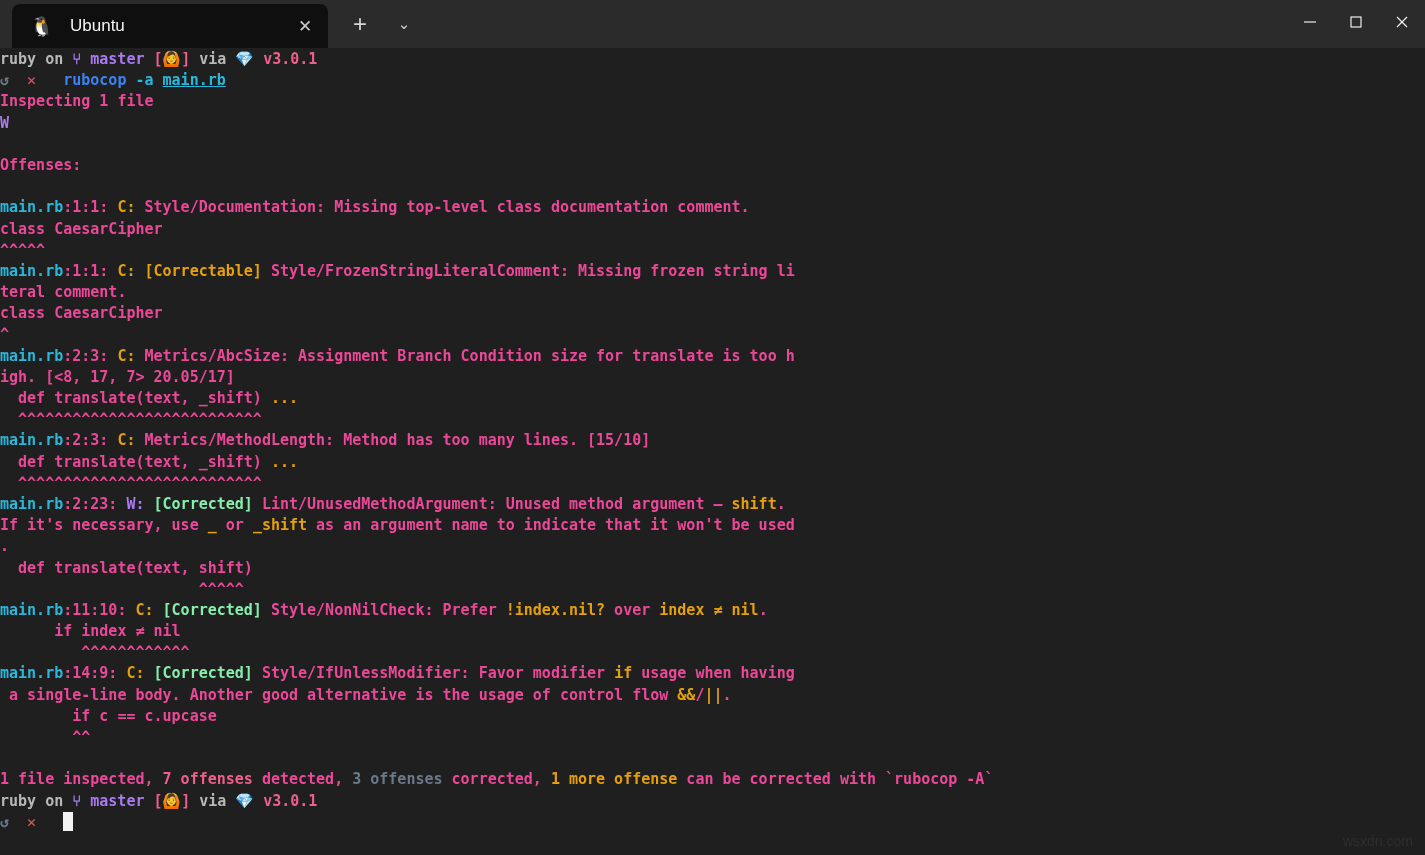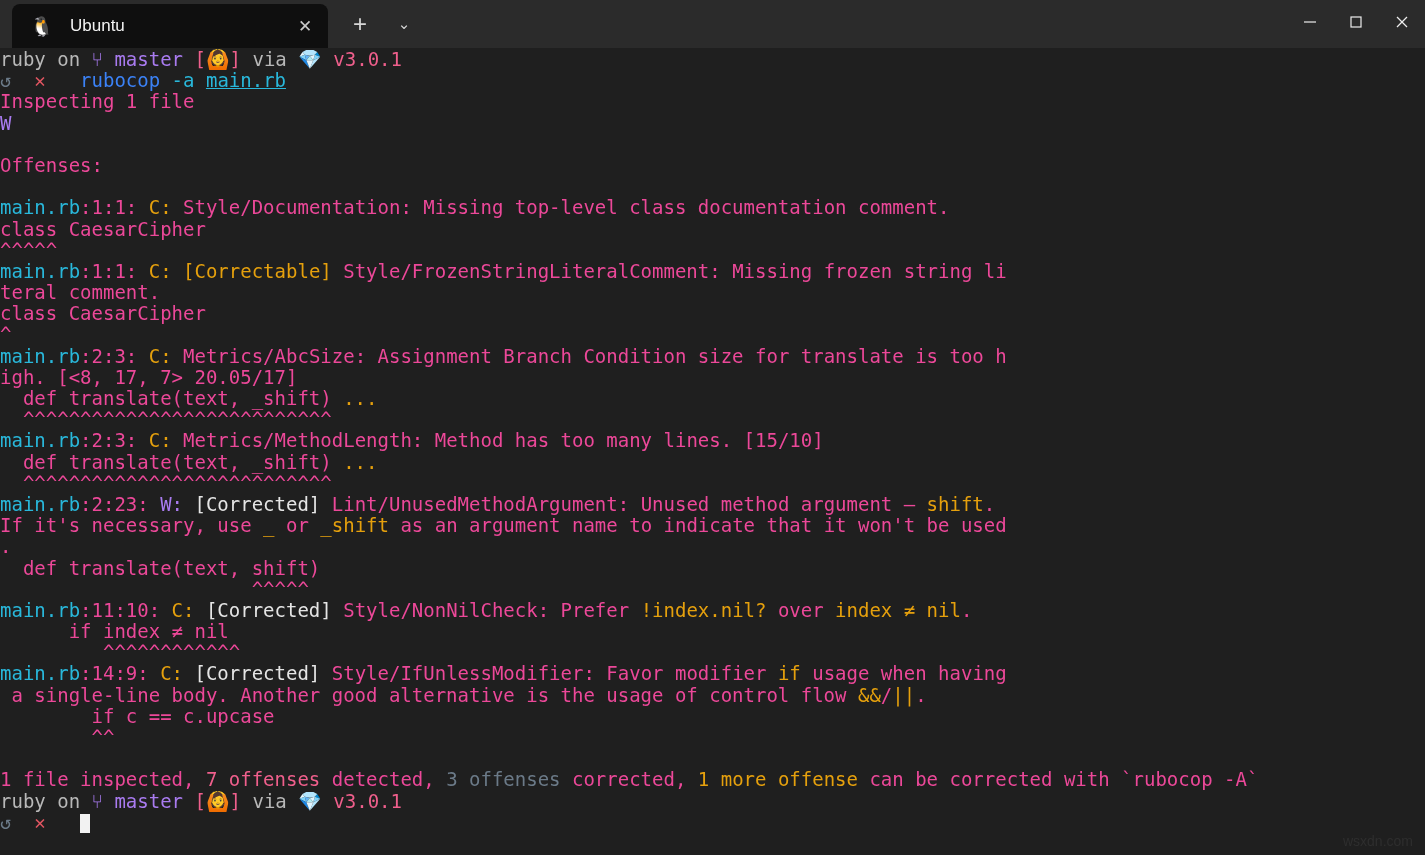--- a/index.html
+++ b/index.html
@@ -100,36 +100,37 @@
   
   .term {
     background: #1f1f1f;
     height: 807px;
     padding: 0 0 0 0;
     position: relative;
     overflow: hidden;
   }
   .screen {
     font-family: "DejaVu Sans Mono", monospace;
-    font-size: 19px;
+    font-size: 15px;
     line-height: 21.2px;
     color: #cccccc;
     white-space: pre;
     padding-top: 1px;
     letter-spacing: 0px;
+    font-weight: bold;
   }
   .line { height: 21.2px; }
   .blank { height: 21.2px; }
 
   
   .c-white  { color: #ec4899; }
   .c-cyan   { color: #29b8db; }
   .c-blue   { color: #3b82f6; }
   .c-orange { color: #e5a00d; }
-  .c-green  { color: #e5e5e5; }
+  .c-green  { color: #86efac; }
   .c-red    { color: #e05561; }
   .c-pink   { color: #ef5f8c; }
   .c-purple { color: #a97bf0; }
   .c-gray   { color: #6b7a88; }
   .c-lightg { color: #b8b8b8; }
 
   .underline { text-decoration: underline; }
 
   .cursor {
     display: inline-block;

